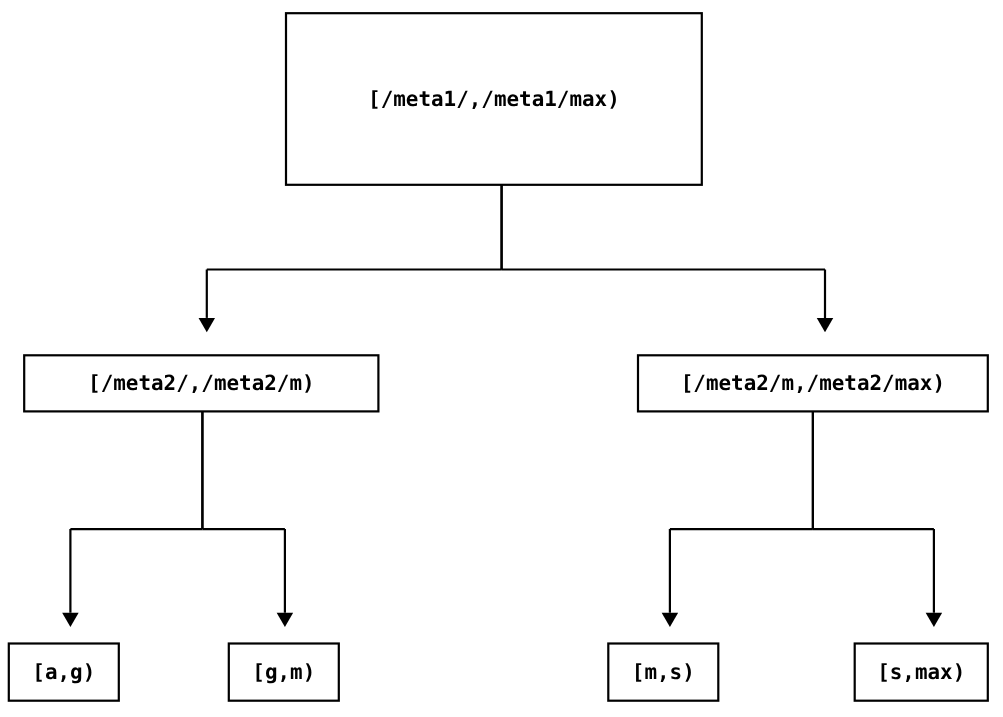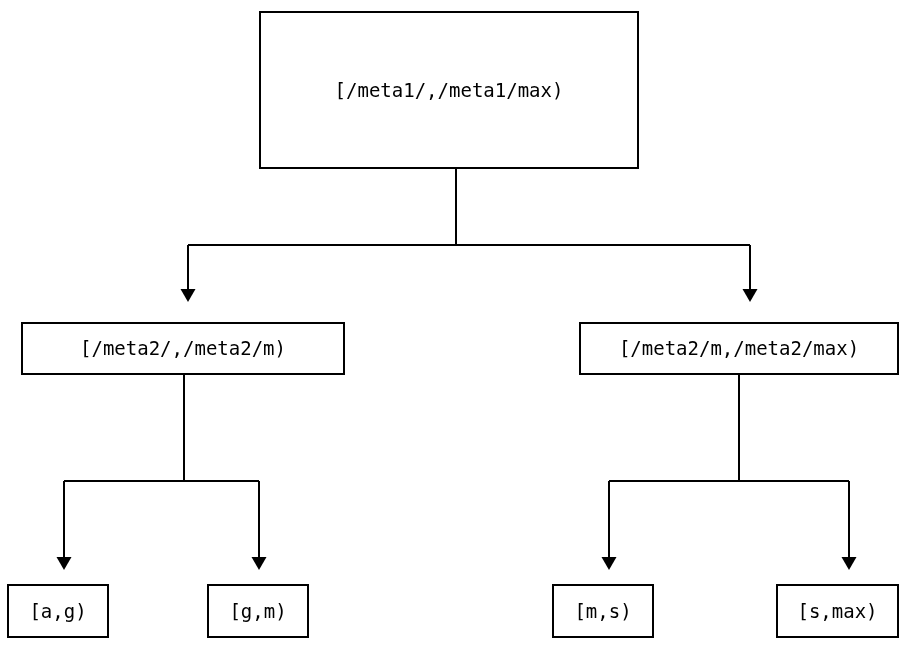--- a/index.html
+++ b/index.html
@@ -12,20 +12,21 @@
     width: 912px;
     height: 652px;
     font-family: "DejaVu Sans Mono", "Liberation Mono", monospace;
     overflow: hidden;
   }
   #diagram-root {
     position: relative;
     width: 912px;
     height: 652px;
     background: #ffffff;
+    font-weight: bold;
   }
   svg.tree-canvas {
     position: absolute;
     top: 0;
     left: 0;
     width: 912px;
     height: 652px;
     display: block;
   }
   .node-box {

